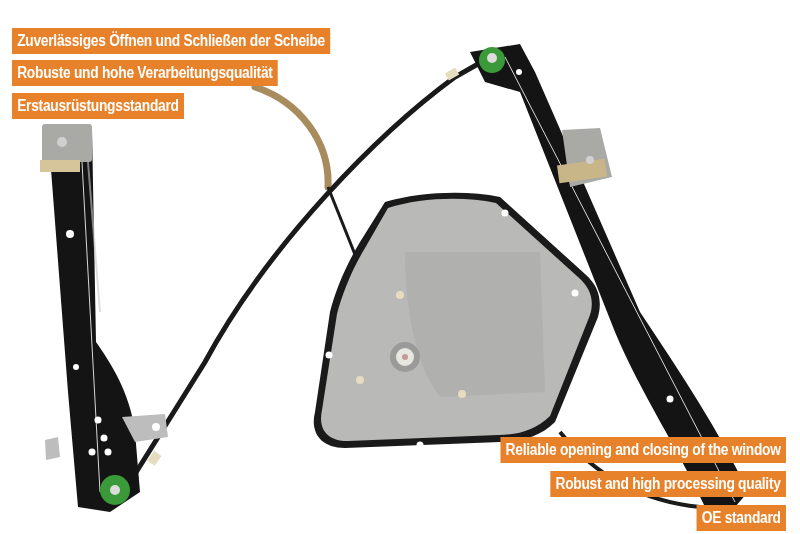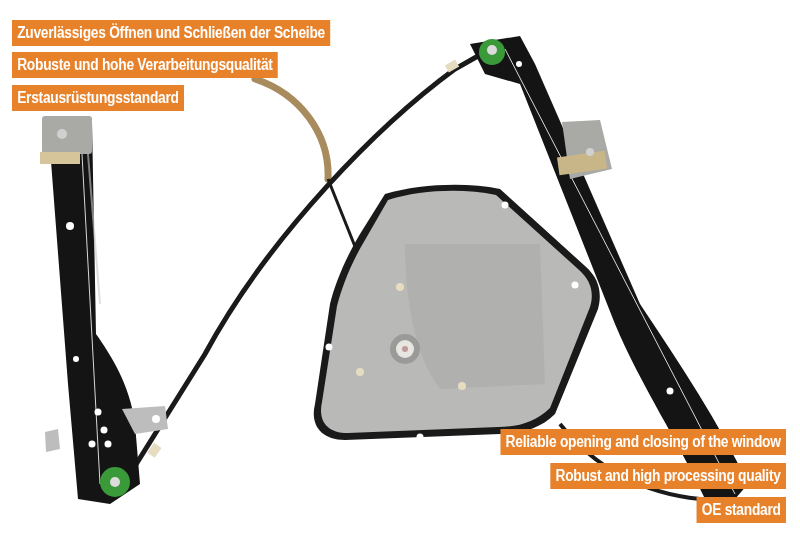--- a/index.html
+++ b/index.html
@@ -2,21 +2,21 @@
 <html style="--badge-bg: #e8822a;"><head>
   <meta charset="utf-8">
   <style>
     html, body { margin: 0; padding: 0; }
     body {
       width: 800px; height: 534px; overflow: hidden;
       background: #ffffff;
       font-family: "Liberation Sans", "DejaVu Sans", sans-serif;
       position: relative;
     }
-    .stage { position: absolute; left: 0; top: 4px; width: 800px; height: 430px; }
+    .stage { position: absolute; left: 0; top: 12px; width: 800px; height: 430px; }
     .product { position: absolute; left: 0; top: 0; width: 800px; height: 534px; }
     .label {
       position: absolute;
       background: var(--badge-bg, #e8822a);
       color: #ffffff;
       font-family: "Liberation Sans", "DejaVu Sans", sans-serif;
       font-weight: bold;
       font-size: 16px;
       line-height: 26px;
       height: 26px;

